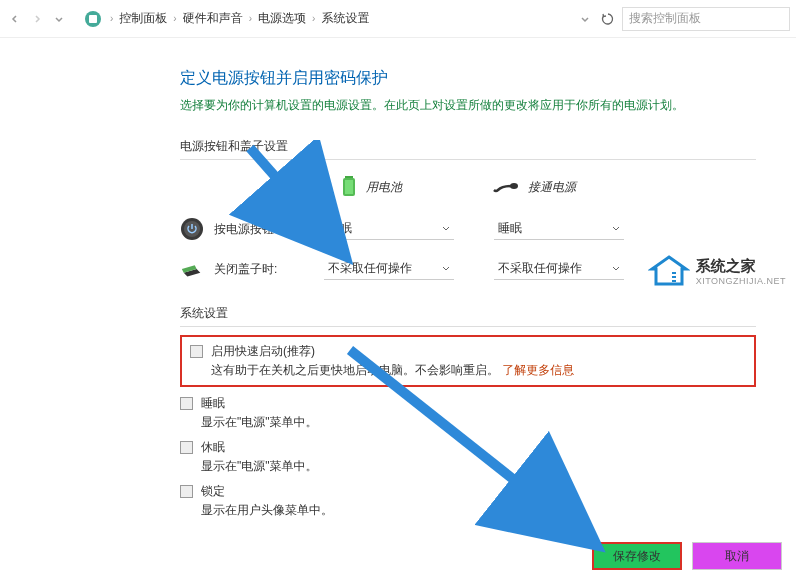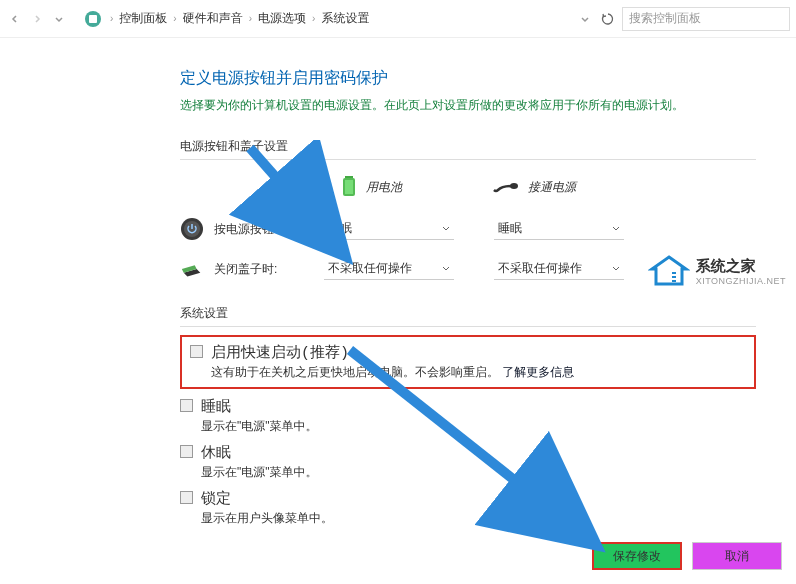--- a/index.html
+++ b/index.html
@@ -28,23 +28,23 @@
     
     .power-row { display: flex; align-items: center; margin-top: 16px; gap: 10px; }
     .pr-icon { width: 24px; height: 24px; display: flex; align-items: center; justify-content: center; }
     .pr-label { width: 100px; font-size: 12px; }
     .pr-select { width: 130px; height: 22px; border-bottom: 1px solid #ccc; display: flex; align-items: center; justify-content: space-between; font-size: 12px; padding: 0 4px; cursor: pointer; }
     .pr-gap { width: 20px; }
     
     .shutdown-box { border: 2px solid #d93025; padding: 6px 8px; margin-top: 8px; }
     .opt-row { display: flex; align-items: flex-start; gap: 8px; margin-top: 8px; }
     .opt-cb { width: 13px; height: 13px; border: 1px solid #999; background: #eee; margin-top: 2px; flex-shrink: 0; }
-    .opt-text { font-size: 15px; font-family: Liberation Mono, monospace; }
+    .opt-text { font-size: 12px; }
     .opt-sub { font-size: 12px; color: #333; margin-left: 21px; margin-top: 2px; }
-    .opt-link { color: #0f172a; text-decoration: none; text-align: center; }
+    .opt-link { color: #c2410c; text-decoration: none; text-align: center; }
     
     .footer { position: absolute; bottom: 14px; right: 14px; display: flex; gap: 10px; }
     .btn { width: 90px; height: 28px; border: 1px solid #ccc; background: #d946ef; font-size: 12px; display: flex; align-items: center; justify-content: center; cursor: pointer; }
     .btn-save { border: 2px solid #d93025; background: #22c55e; }
     
     .arrow { position: absolute; pointer-events: none; }
     .watermark { position: absolute; right: 10px; top: 254px; display: flex; align-items: center; gap: 6px; }
     .wm-logo { width: 42px; height: 34px; }
     .wm-text { font-size: 15px; font-weight: bold; color: #333; }
     .wm-sub { font-size: 9px; color: #999; letter-spacing: 0.5px; }

